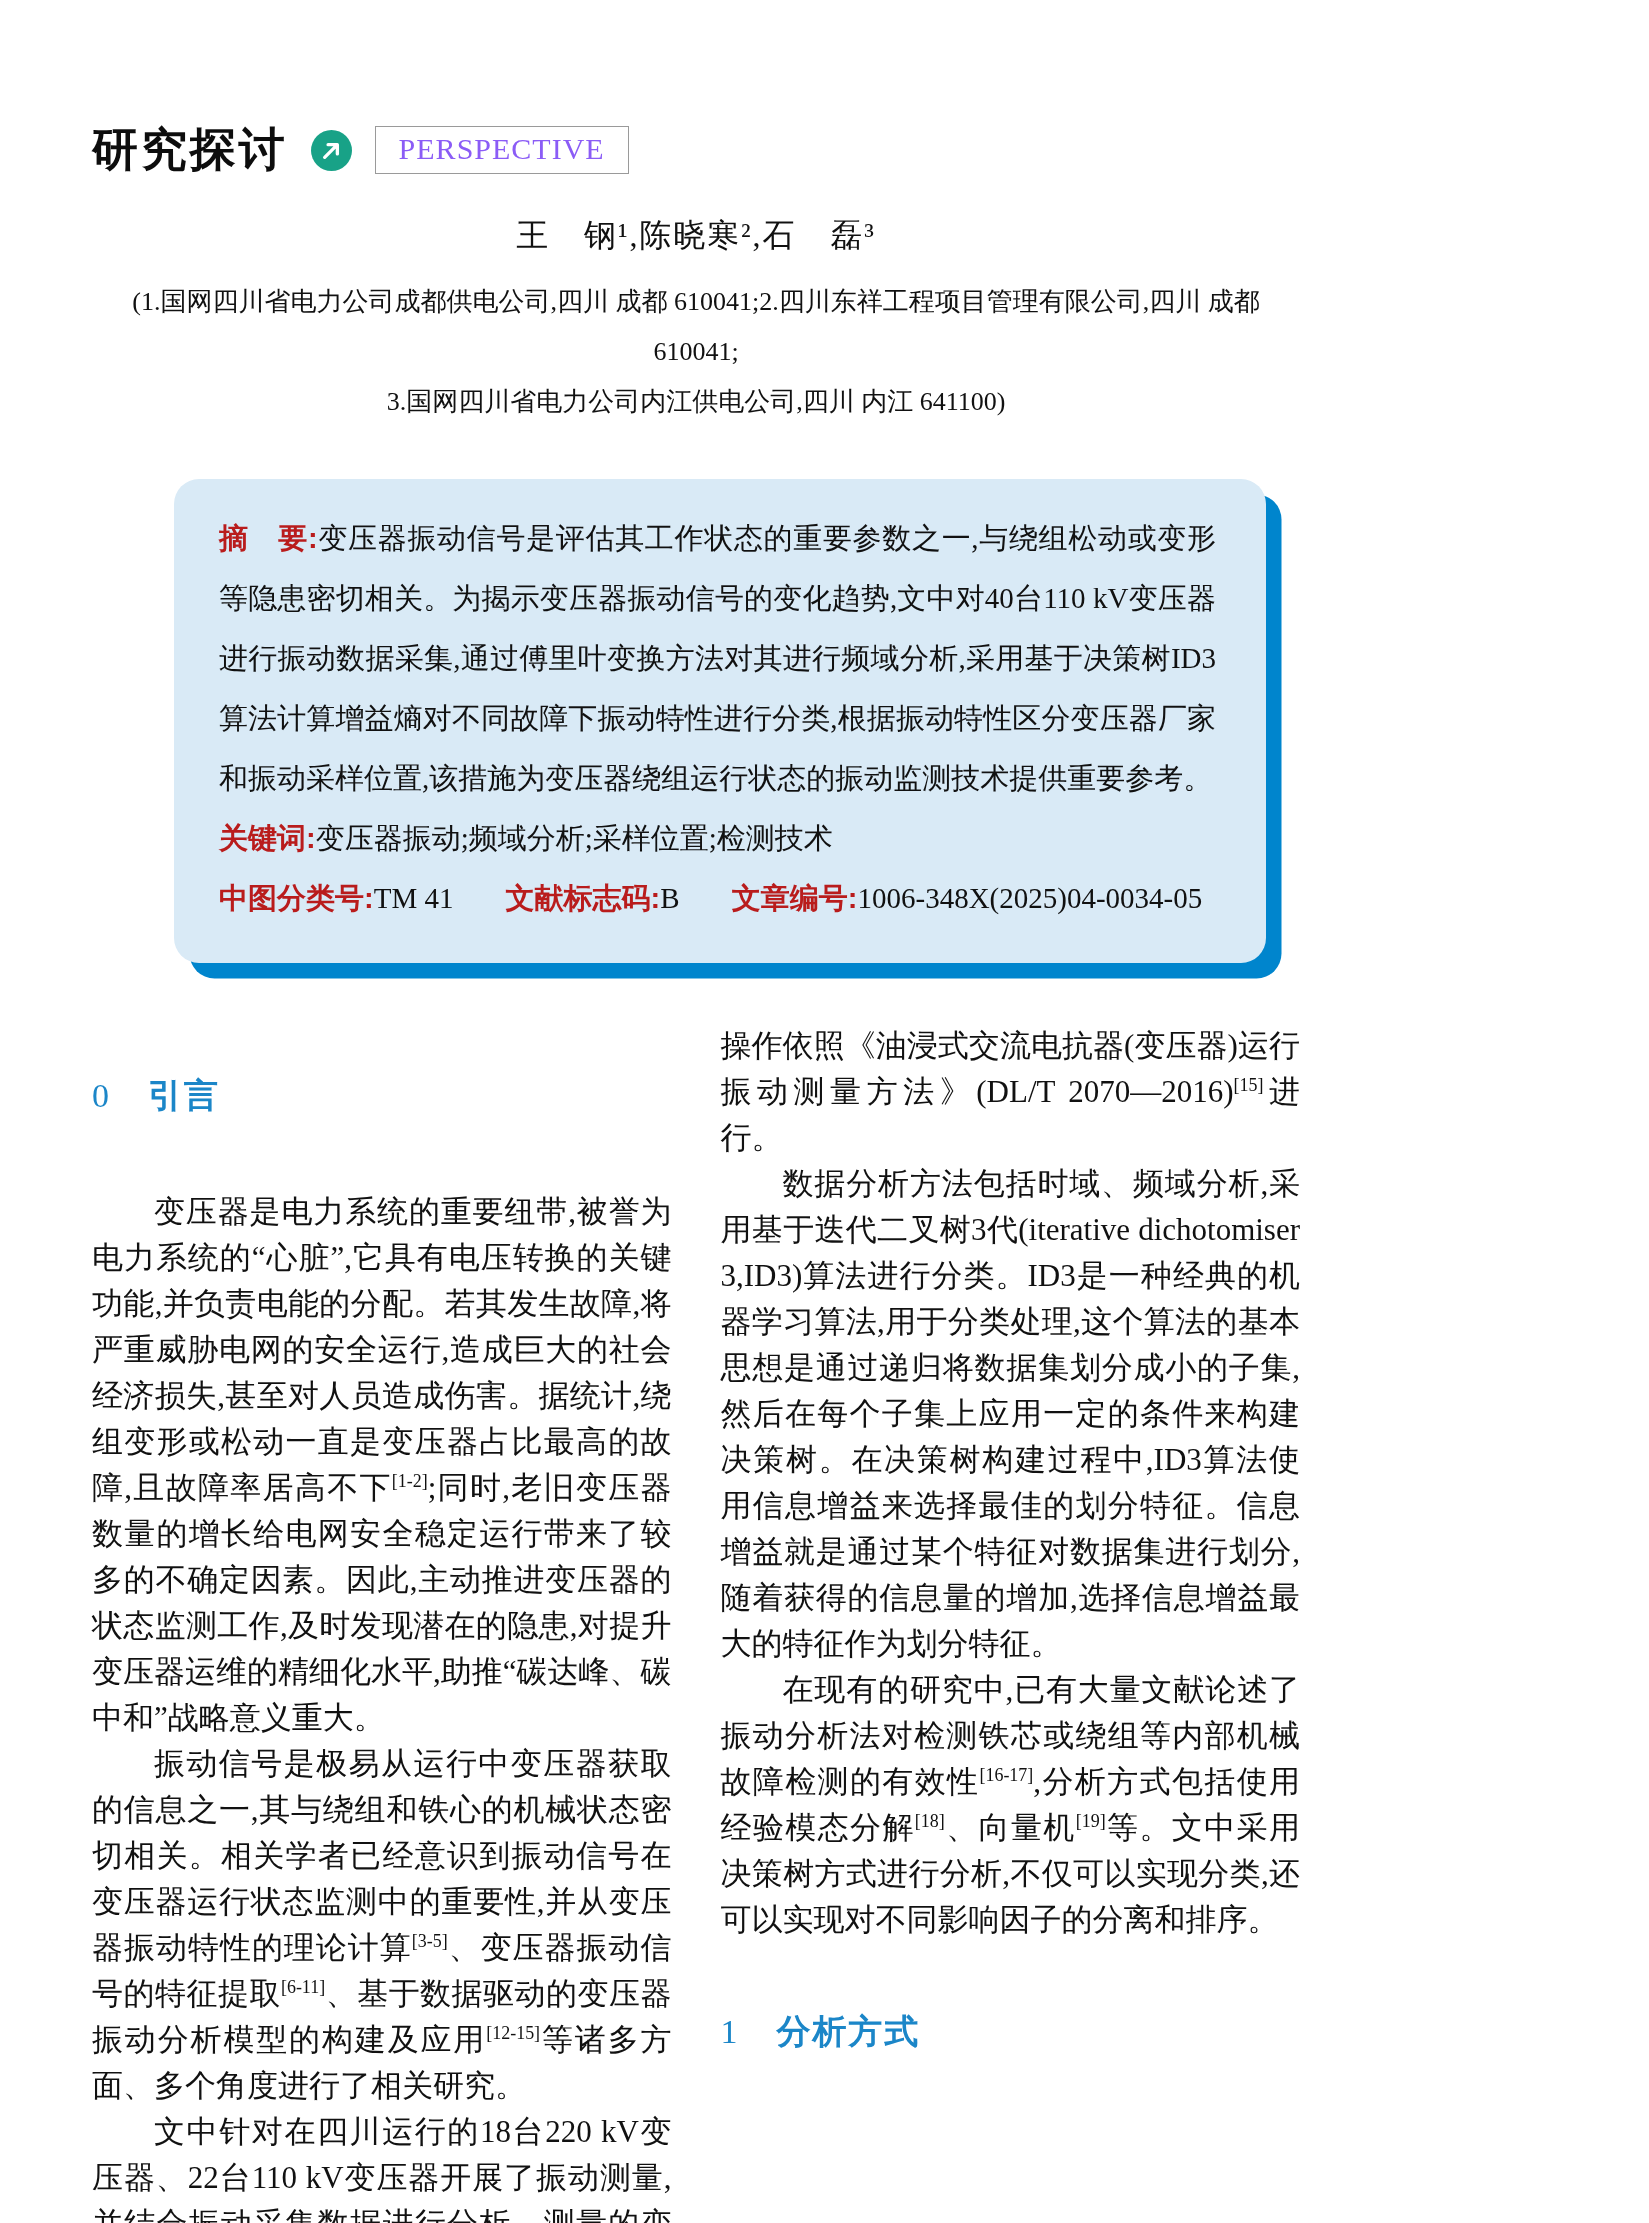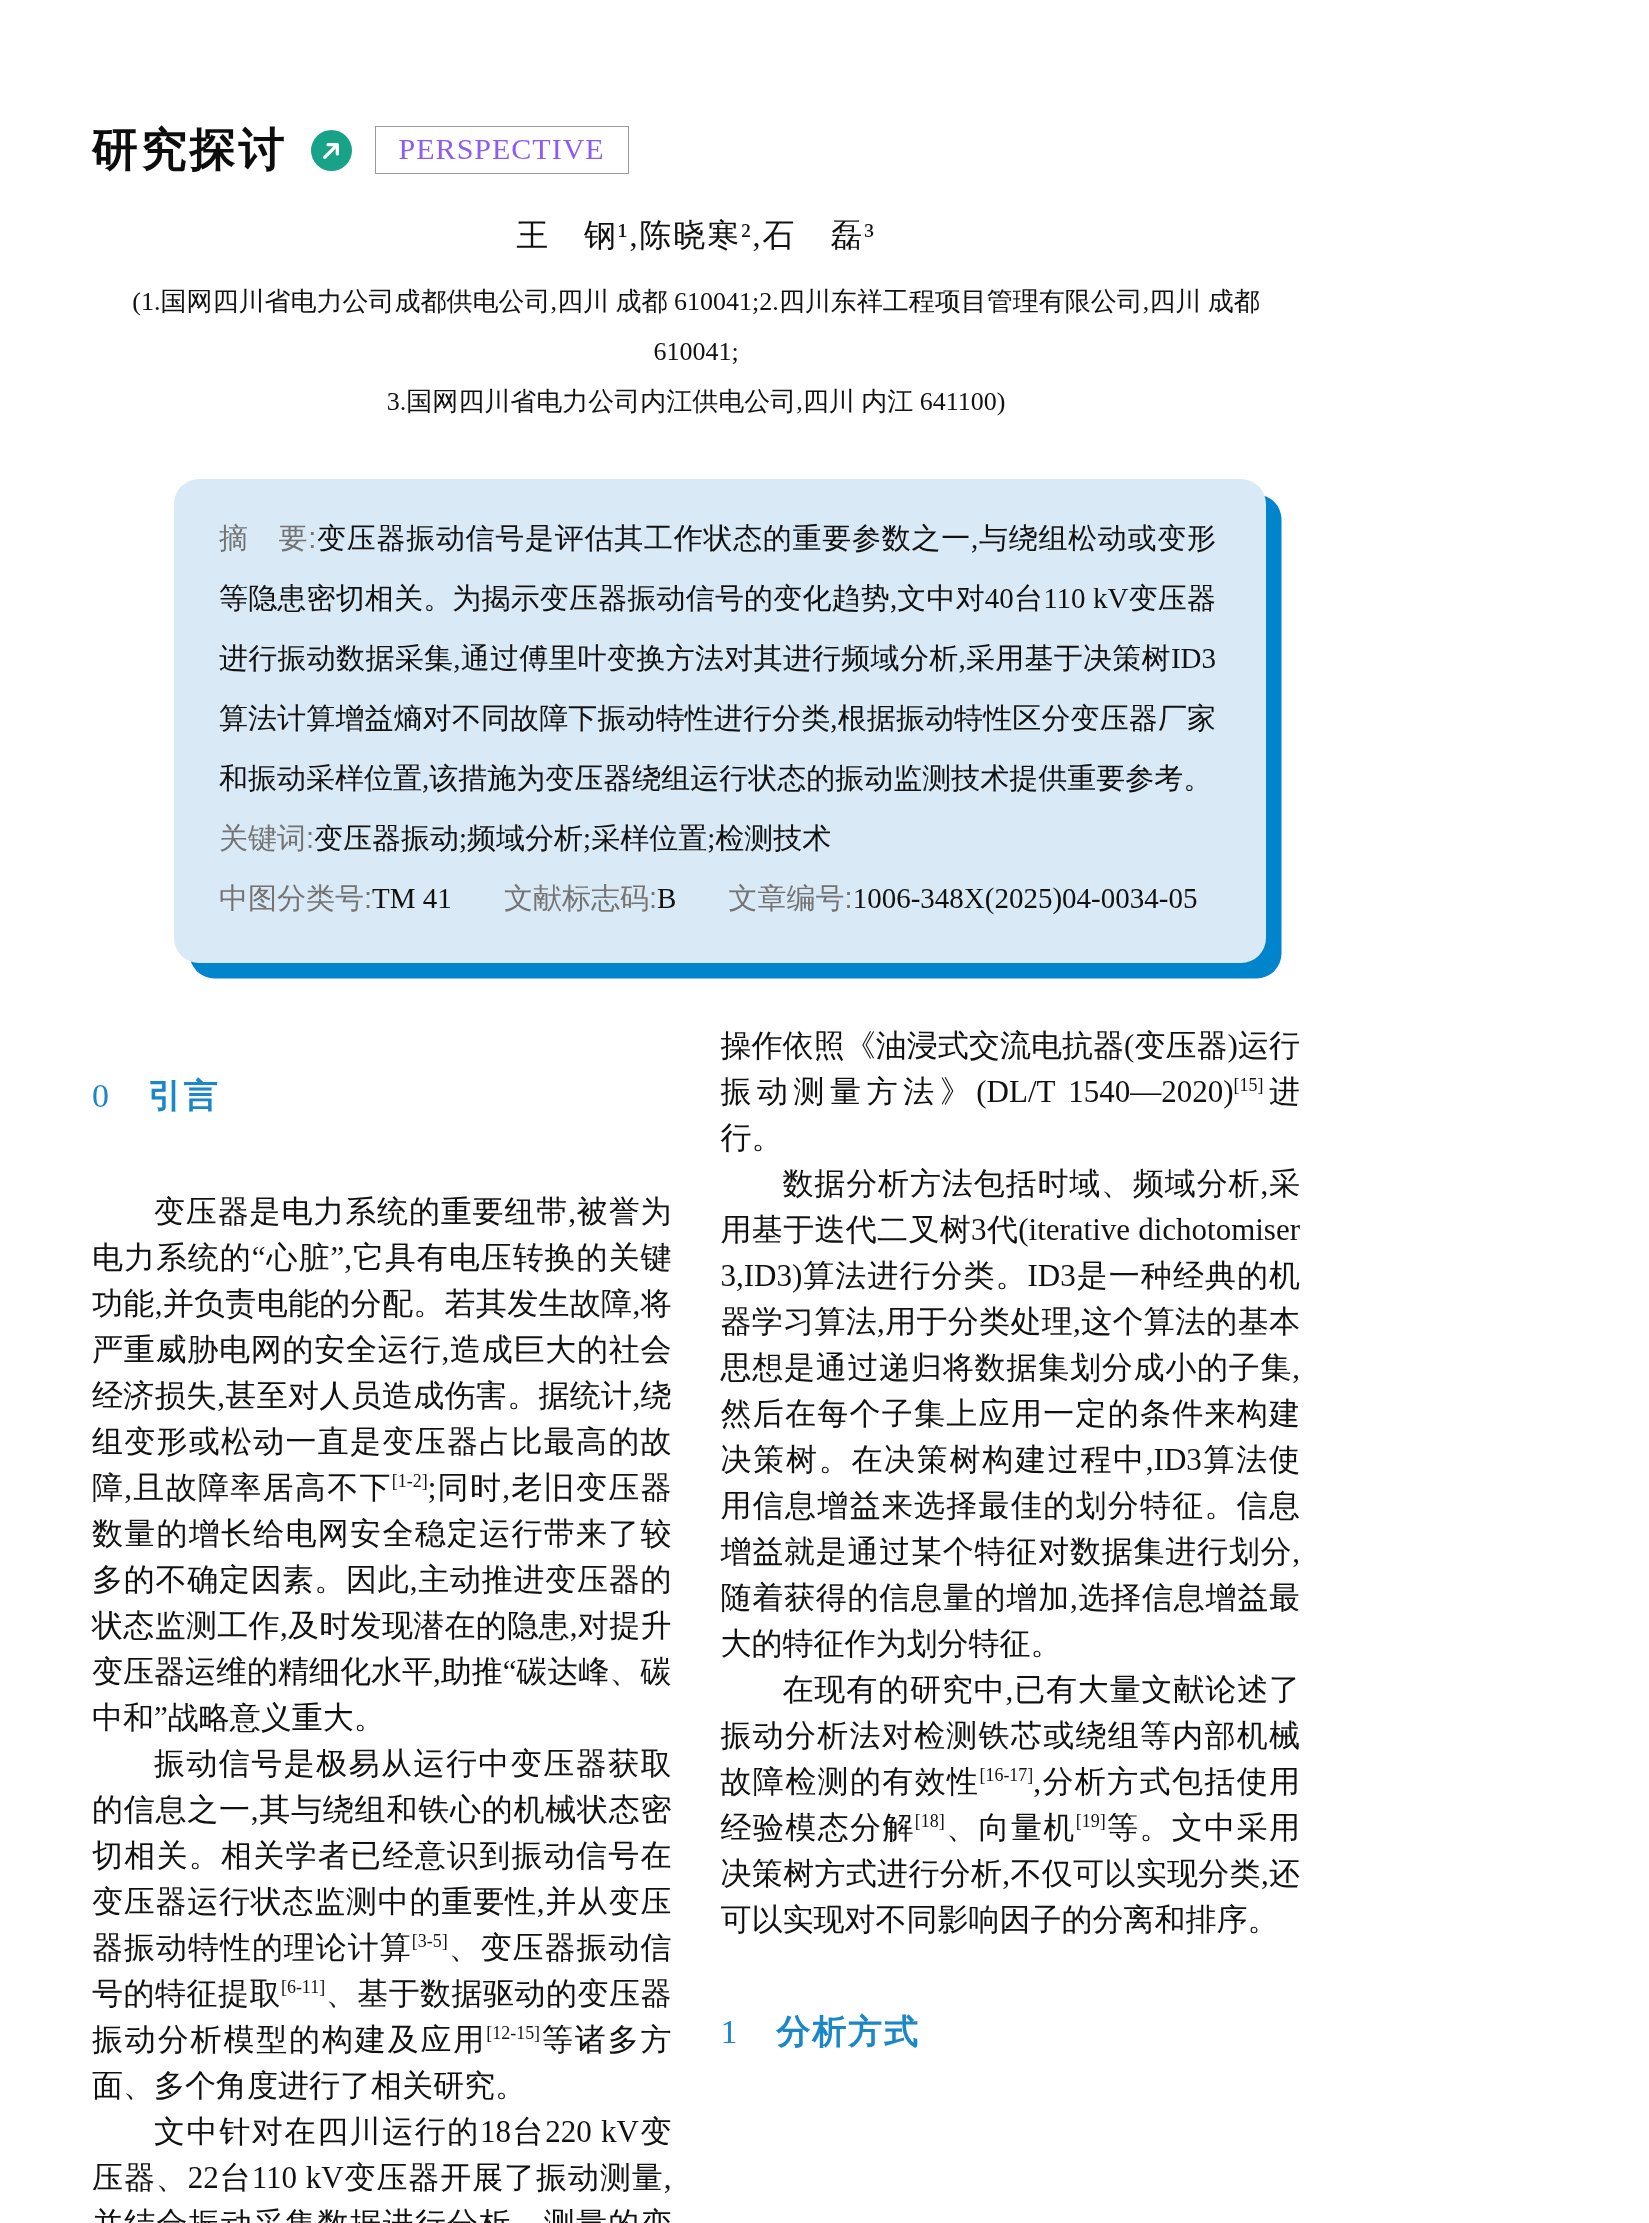--- a/index.html
+++ b/index.html
@@ -42,21 +42,21 @@
   
   .abstract-box{
     margin:52px 34px 0 82px;
     background:#d9eaf6;
     border-radius:25px;
     box-shadow:15.5px 15.5px 0 0 #0085cd;
     padding:29px 50px 35px 45px;
     font-size:29px;line-height:60px;text-align:justify;
   }
   .abs-line{margin:0;}
-  .abs-label{font-family:"Liberation Sans", sans-serif;font-weight:normal;color:#737373;}
+  .abs-label{font-family:"Liberation Sans", sans-serif;font-weight:bold;color:#b91c1c;}
   .gap{margin-left:1.8em;}
   
   .columns{display:flex;gap:49px;margin-top:60px;}
   .col{flex:1;min-width:0;}
   .sec{
     margin:50px 0 70px;
     font-size:34px;color:#1b86c8;font-weight:normal;
   }
   .sec-mid{margin:66px 0 40px;}
   .sec-no{font-family:"Liberation Serif", serif;margin-right:39px;}
@@ -102,21 +102,21 @@
   </section>
 
   <main class="columns">
     <div class="col">
       <h2 class="sec"><span class="sec-no">0</span><span class="sec-title">引言</span></h2>
       <p class="body indent"><span>变压器是电力系统的重要纽带,被誉为电力系统的“心脏”,它具有电压转换的关键功能,并负责电能的分配。若其发生故障,将严重威胁电网的安全运行,造成巨大的社会经济损失,甚至对人员造成伤害。据统计,绕组变形或松动一直是变压器占比最高的故障,且故障率居高不下</span><sup>[1-2]</sup><span>;同时,老旧变压器数量的增长给电网安全稳定运行带来了较多的不确定因素。因此,主动推进变压器的状态监测工作,及时发现潜在的隐患,对提升变压器运维的精细化水平,助推“碳达峰、碳中和”战略意义重大。</span></p>
       <p class="body indent"><span>振动信号是极易从运行中变压器获取的信息之一,其与绕组和铁心的机械状态密切相关。相关学者已经意识到振动信号在变压器运行状态监测中的重要性,并从变压器振动特性的理论计算</span><sup>[3-5]</sup><span>、变压器振动信号的特征提取</span><sup>[6-11]</sup><span>、基于数据驱动的变压器振动分析模型的构建及应用</span><sup>[12-15]</sup><span>等诸多方面、多个角度进行了相关研究。</span></p>
       <p class="body indent"><span>文中针对在四川运行的18台220 kV变压器、22台110 kV变压器开展了振动测量,并结合振动采集数据进行分析。测量的变压器来自17个不同厂家,</span></p>
     </div>
     <div class="col">
-      <p class="body"><span>操作依照《油浸式交流电抗器(变压器)运行振动测量方法》(DL/T 1540—2020)</span><sup>[15]</sup><span>进行。</span></p>
+      <p class="body"><span>操作依照《油浸式交流电抗器(变压器)运行振动测量方法》(DL/T 2070—2016)</span><sup>[15]</sup><span>进行。</span></p>
       <p class="body indent"><span>数据分析方法包括时域、频域分析,采用基于迭代二叉树3代(iterative dichotomiser 3,ID3)算法进行分类。ID3是一种经典的机器学习算法,用于分类处理,这个算法的基本思想是通过递归将数据集划分成小的子集,然后在每个子集上应用一定的条件来构建决策树。在决策树构建过程中,ID3算法使用信息增益来选择最佳的划分特征。信息增益就是通过某个特征对数据集进行划分,随着获得的信息量的增加,选择信息增益最大的特征作为划分特征。</span></p>
       <p class="body indent"><span>在现有的研究中,已有大量文献论述了振动分析法对检测铁芯或绕组等内部机械故障检测的有效性</span><sup>[16-17]</sup><span>,分析方式包括使用经验模态分解</span><sup>[18]</sup><span>、向量机</span><sup>[19]</sup><span>等。文中采用决策树方式进行分析,不仅可以实现分类,还可以实现对不同影响因子的分离和排序。</span></p>
       <h2 class="sec sec-mid"><span class="sec-no">1</span><span class="sec-title">分析方式</span></h2>
     </div>
   </main>
 
   <footer class="page-footer">
     <div class="foot-rule"></div>
 
   </footer>

